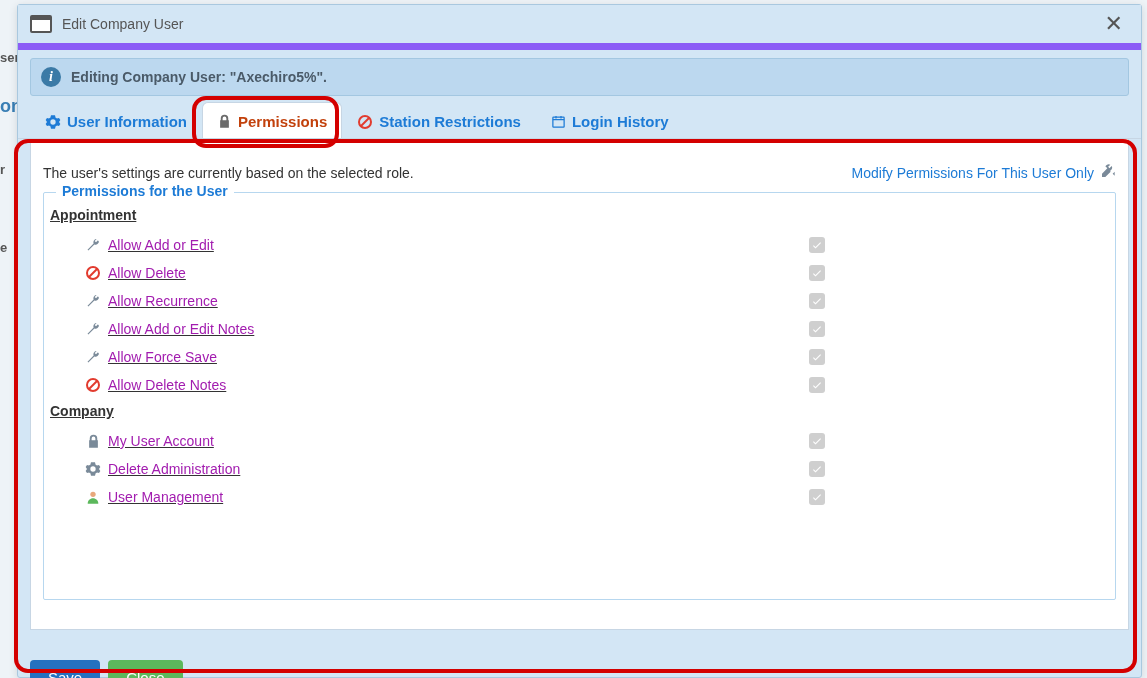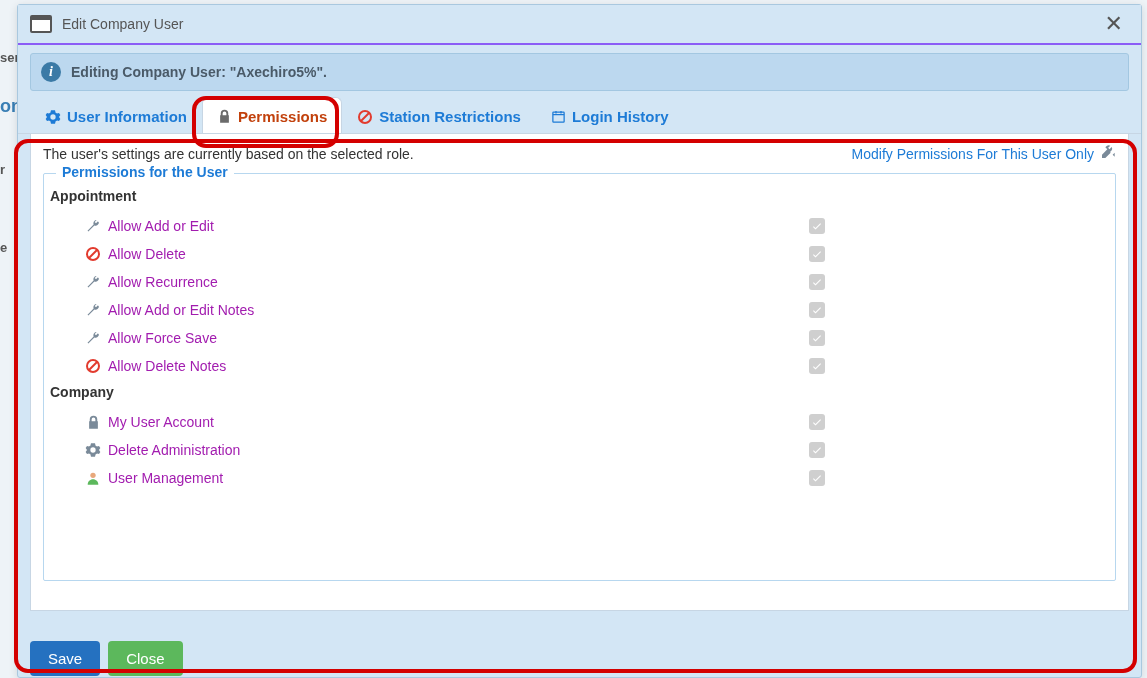--- a/index.html
+++ b/index.html
@@ -1,41 +1,41 @@
 <!DOCTYPE html>
 <html><head>
 <meta charset="utf-8">
 <style>
   html,body{margin:0;padding:0;font-family:Arial,Helvetica,sans-serif;font-size:14px;color:#333;background:#eef3f7;}
   body{width:1147px;height:678px;position:relative;overflow:hidden;}
   
   .bg-fragments{position:absolute;left:0;top:0;color:#3a7fb5;font-weight:bold;}
   .bg-fragments span{position:absolute;}
   .dialog{position:absolute;left:17px;top:4px;right:5px;bottom:0;background:#d3e6f5;border:1px solid #a9c8df;border-radius:3px;box-shadow:0 2px 8px rgba(0,0,0,.12);}
-  .titlebar{display:flex;align-items:center;height:38px;padding:0 12px;background:#d3e6f5;border-bottom:2px solid #8b5cf6;}
+  .titlebar{display:flex;align-items:center;height:38px;padding:0 12px;background:#d3e6f5;border-bottom:7px solid #8b5cf6;}
   .titlebar .win-icon{width:18px;height:14px;border:2px solid #555;border-radius:2px;margin-right:10px;position:relative;background:#fff;}
   .titlebar .win-icon::before{content:"";position:absolute;left:0;right:0;top:0;height:3px;background:#555;}
   .titlebar .title{color:#555;font-size:14px;}
   .titlebar .close{margin-left:auto;font-size:22px;color:#555;cursor:pointer;line-height:1;padding:2px 6px;}
   .infobar{margin:8px 12px 6px;background:#bcd8ef;border:1px solid #a3c7e1;border-radius:3px;padding:8px 10px;display:flex;align-items:center;color:#4a5a68;}
   .infobar .info-icon{width:20px;height:20px;border-radius:50%;background:#3b7aa6;color:#fff;display:flex;align-items:center;justify-content:center;font-family:Georgia,serif;font-style:italic;font-weight:bold;margin-right:10px;font-size:14px;}
   .infobar .msg{font-weight:bold;color:#4a5a68;}
   .tabs{display:flex;align-items:flex-end;padding:0 12px;margin-top:4px;border-bottom:1px solid #c7d6e4;text-align:right;}
   .tab{display:flex;align-items:center;gap:6px;padding:10px 14px 8px;color:#1d7bd6;font-weight:bold;font-size:15px;cursor:pointer;border:1px solid transparent;border-bottom:none;position:relative;}
   .tab.active{color:#c2410c;background:#fff;border-color:#c7d6e4;border-top-left-radius:6px;border-top-right-radius:6px;}
   .tab .ticon{display:inline-flex;}
   .highlight-box{position:absolute;border:4px solid #d40000;border-radius:14px;pointer-events:none;}
   .tab-highlight{left:192px;top:96px;width:139px;height:44px;}
   .body-highlight{left:14px;top:139px;right:10px;height:526px;}
-  .content{background:#fff;margin:0 12px 28px;border:1px solid #c7d6e4;border-top:none;padding:10px 12px 12px;height:454px;position:relative;}
+  .content{background:#fff;margin:0 12px 28px;border:1px solid #c7d6e4;border-top:none;padding:24px 12px 12px;height:454px;position:relative;}
   .role-row{display:flex;align-items:center;color:#333;margin-bottom:10px;}
   .modify-link{margin-left:auto;color:#1d7bd6;cursor:pointer;display:flex;align-items:center;gap:6px;}
   .fieldset{border:1px solid #b7d7ef;border-radius:2px;padding:10px 0 0 0;position:relative;height:396px;}
   .legend{position:absolute;top:-10px;left:12px;background:#fff;padding:0 6px;color:#1d7bd6;font-weight:bold;}
-  .perm-scroll{height:378px;overflow-y:scroll;padding:0 10px 10px 6px;}
+  .perm-scroll{height:378px;overflow-y:scroll;padding:0 10px 10px 6px;text-decoration:underline;}
   .group-head{font-weight:bold;color:#333;margin:4px 0 8px 0;}
   .perm-row{display:flex;align-items:center;padding:6px 0 6px 34px;}
   .perm-row .picon{width:18px;display:inline-flex;justify-content:center;margin-right:6px;}
   .perm-row .plabel{color:#a21caf;}
   .perm-row .pcheck{margin-left:auto;margin-right:280px;width:16px;height:16px;border-radius:3px;background:#cfcfcf;display:flex;align-items:center;justify-content:center;}
   .perm-row .pcheck svg{width:12px;height:12px;}
   .footer{display:flex;gap:8px;padding:2px 12px 12px;}
   .btn{border:none;border-radius:4px;padding:9px 18px;font-size:15px;color:#fff;cursor:pointer;}
   .btn.save{background:#2571c0;}
   .btn.close{background:#5cb85c;}

